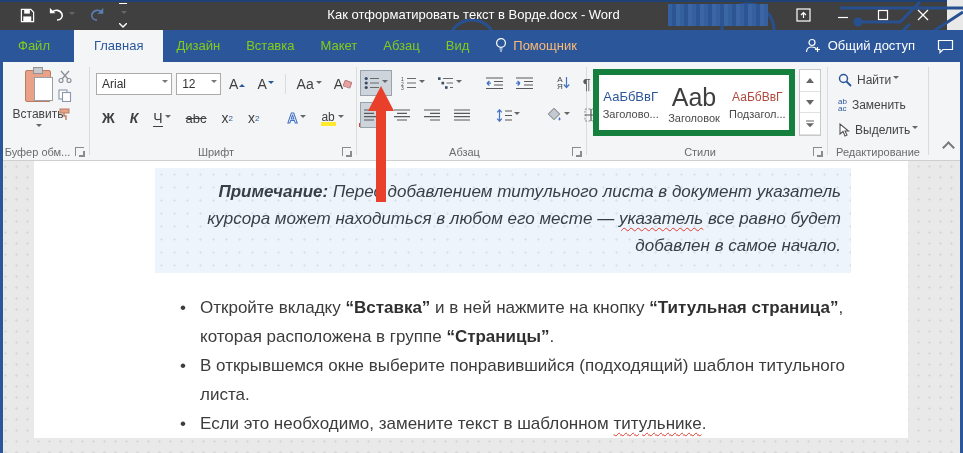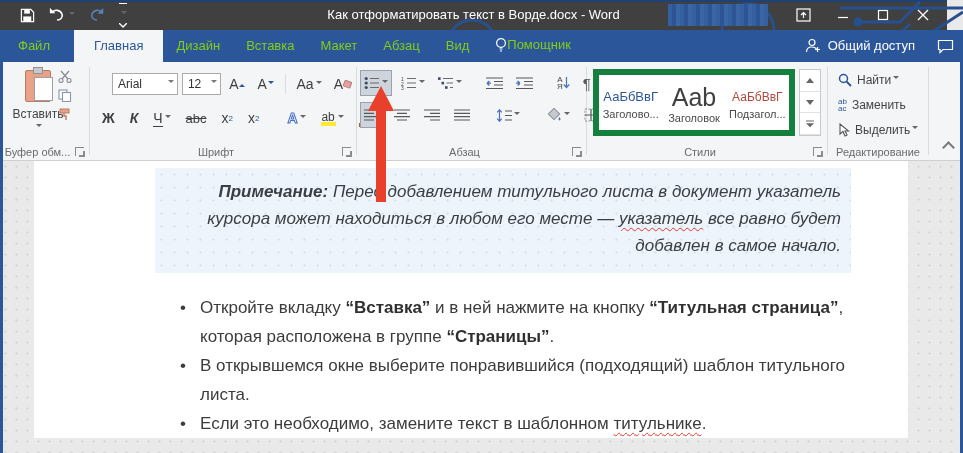--- a/index.html
+++ b/index.html
@@ -15,21 +15,21 @@
   .redact{position:absolute;top:4px;left:668px;width:100px;height:22px;
     background:repeating-linear-gradient(90deg,#35609f 0 4px,#2d5493 4px 8px,#3a66a6 8px 12px),
                repeating-linear-gradient(0deg,rgba(255,255,255,.06) 0 4px,rgba(0,0,0,.08) 4px 8px)}
   .winctl{position:absolute;top:2px;right:4px;display:flex;align-items:center}
   .wbtn{width:40px;height:26px;display:flex;align-items:center;justify-content:center;color:#fff}
   
   .tabrow{position:absolute;top:30px;left:0;right:0;height:32px;background:#2b579a;display:flex;align-items:flex-end}
   .tab{color:#84cc16;font-size:13px;padding:8px 13px 9px;white-space:nowrap}
   .tab.active{background:#f4f5f7;color:#2b579a;padding:8px 20px 9px;margin-left:6px}
   .tab.file{padding:8px 18px 9px}
-  .tab.ghost{color:#84cc16;display:flex;}
+  .tab.ghost{color:#fdba74;display:flex;align-items:center;gap:6px}
   .tab-right{margin-left:auto;display:flex;align-items:center;color:#fff}
   .sharebtn{display:flex;align-items:flex-end;gap:7px;font-size:13px;padding:8px 12px 9px}
   
   .ribbon{position:absolute;top:62px;left:0;right:0;height:98px;background:#f4f5f7;border-bottom:1px solid #cfcfcf;font-size:12px;color:#444}
   .vsep{position:absolute;top:5px;bottom:5px;width:1px;background:#dadbdd}
   .grp{position:absolute;top:0;bottom:0}
   .glabel{position:absolute;bottom:2px;left:0;right:14px;text-align:center;font-size:11px;color:#6b6b6b;white-space:nowrap}
   .lnch{position:absolute;bottom:4px;right:5px;width:8px;height:8px;border-top:1px solid #8b8b8b;border-left:1px solid #8b8b8b}
   .lnch::after{content:"";position:absolute;right:-1px;bottom:-1px;width:4px;height:4px;border-right:2px solid #8b8b8b;border-bottom:2px solid #8b8b8b}
   .dd::after{content:"";display:inline-block;border:3px solid transparent;border-top-color:#666;margin-left:2px;vertical-align:2px}
@@ -221,21 +221,21 @@
           <rect x="2" y="1" width="9" height="4" fill="#e9a287" stroke="#b97c63"></rect>
           <path d="M6 5 L6 8 L8 8 L8 12" stroke="#b97c63" stroke-width="1.4" fill="none"></path>
         </svg>
       </span>
     </div>
     <div class="glabel">Буфер обм...</div>
     <div class="lnch"></div>
   </div>
 
   <div class="grp" style="left:90px;width:266px">
-    <div class="row" style="margin:9px 0 0 22px;gap:4px">
+    <div class="row" style="margin:9px 0 0 6px;gap:4px">
       <span class="combo" style="width:84px;justify-content:space-between">
         <span>Arial</span>
           <span class="dd" style="margin-right:3px"></span>
       </span>
       <span class="combo" style="width:46px;justify-content:space-between">
         <span>12</span>
           <span class="dd" style="margin-right:3px"></span>
       </span>
       <span class="btn g grow">A</span>
       <span class="btn g shrink">A</span>

